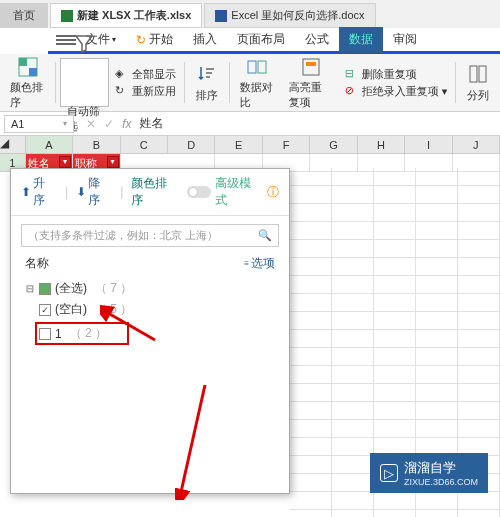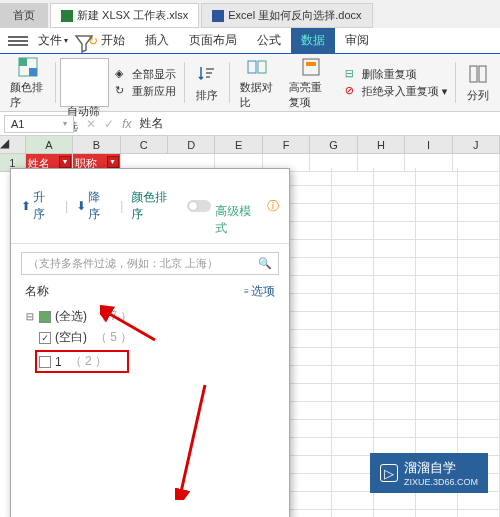--- a/index.html
+++ b/index.html
@@ -1,28 +1,28 @@
 <!DOCTYPE html>
 <html><head>
   <meta charset="utf-8">
   <style>
     * { margin: 0; padding: 0; box-sizing: border-box; font-family: "Microsoft YaHei", sans-serif; }
     body { font-size: 12px; background: #fff; color: #333; width: 500px; height: 517px; overflow: hidden; position: relative; }
     
     
     .window-tabs { display: flex; background: #f0f0f0; height: 28px; align-items: flex-end; }
     .window-tab { padding: 4px 10px; background: #e8e8e8; border: 1px solid #d0d0d0; margin-right: 2px; display: flex; align-items: center; gap: 4px; font-size: 11px; cursor: pointer; }
-    .window-tab.active { background: #fff; }
+    .window-tab.active { background: #fff; font-weight: bold; }
     .homepage-tab { background: #d0d0d0; padding: 4px 12px; }
     .tab-icon { width: 12px; height: 12px; display: inline-block; }
     .tab-icon.green { background: #2b7d3a; }
     .tab-icon.blue { background: #2b579a; }
     
     
-    .ribbon-menu { display: flex; background: #fff; border-bottom: 1px solid #1d4ed8; height: 26px; align-items: center; padding-left: 8px; }
+    .ribbon-menu { display: flex; background: #fff; border-bottom: 3px solid #1d4ed8; height: 26px; align-items: center; padding-left: 8px; margin-left: 48px; }
     .hamburger { width: 20px; display: flex; flex-direction: column; gap: 2px; cursor: pointer; }
     .hamburger span { height: 2px; background: #666; }
     .menu-item { padding: 0 10px; font-size: 12px; cursor: pointer; height: 26px; display: flex; align-items: center; }
     .menu-item.active { background: #2a6099; color: #5eead4; }
     .dropdown-arrow { font-size: 8px; margin-left: 2px; }
     
     
     .ribbon-content { display: flex; background: #f5f5f5; height: 58px; border-bottom: 1px solid #d0d0d0; padding: 4px; gap: 2px; }
     .ribbon-group { display: flex; flex-direction: column; align-items: center; justify-content: center; padding: 2px 6px; font-size: 11px; cursor: pointer; }
     .ribbon-group.highlighted { background: #fff; border: 1px solid #bbb; gap: 48px; }
@@ -55,21 +55,21 @@
     .filter-dd.red { background: #d02020; border-color: #a01010; color: #fff; }
     
     
     .filter-popup { position: absolute; left: 10px; top: 168px; width: 280px; background: #fff; border: 1px solid #aaa; box-shadow: 2px 2px 8px rgba(0,0,0,0.3); z-index: 100; }
     .filter-top { display: flex; align-items: center; padding: 6px 10px; gap: 8px; border-bottom: 1px solid #e0e0e0; font-size: 12px; }
     .sort-btn { display: flex; align-items: center; gap: 2px; color: #2a6099; cursor: pointer; }
     .sort-sep { color: #ccc; }
     .advanced-toggle { margin-left: auto; display: flex; align-items: center; gap: 4px; }
     .toggle-switch { width: 24px; height: 12px; background: #ddd; border-radius: 6px; position: relative; }
     .toggle-switch::after { content: ''; position: absolute; width: 10px; height: 10px; background: #fff; border-radius: 50%; top: 1px; left: 1px; border: 1px solid #ccc; box-sizing: border-box; }
-    .advanced-label { color: #4a8; margin-top: 28px; }
+    .advanced-label { color: #4a8; }
     .filter-tabs { display: flex; padding: 4px 10px 0; gap: 12px; font-size: 12px; }
     .filter-tab { padding: 4px 2px; cursor: pointer; }
     .filter-tab.active { color: #2b7d3a; border-bottom: 2px solid #2b7d3a; }
     .filter-right-tools { margin-left: auto; display: flex; gap: 12px; color: #666; }
     .search-box { margin: 8px 10px 4px; border: 1px solid #ccc; padding: 3px 6px; display: flex; align-items: center; color: #999; font-size: 11px; }
     .search-box .mag { margin-left: auto; color: #888; }
     .tree-header { display: flex; padding: 4px 14px; font-size: 12px; gap: 18px; }
     .tree-header .opts { margin-left: auto; color: #2a6099; display: flex; align-items: center; gap: 2px; }
     .tree { padding: 2px 10px 4px; font-size: 12px; }
     .tree-item { display: flex; align-items: center; gap: 4px; padding: 2px 4px; }

